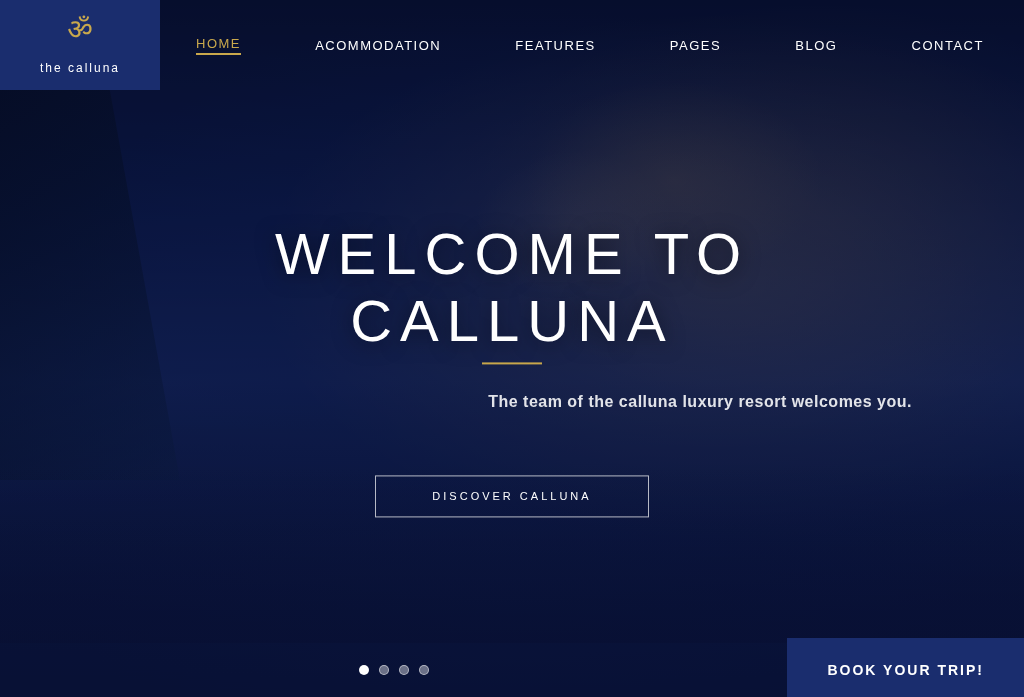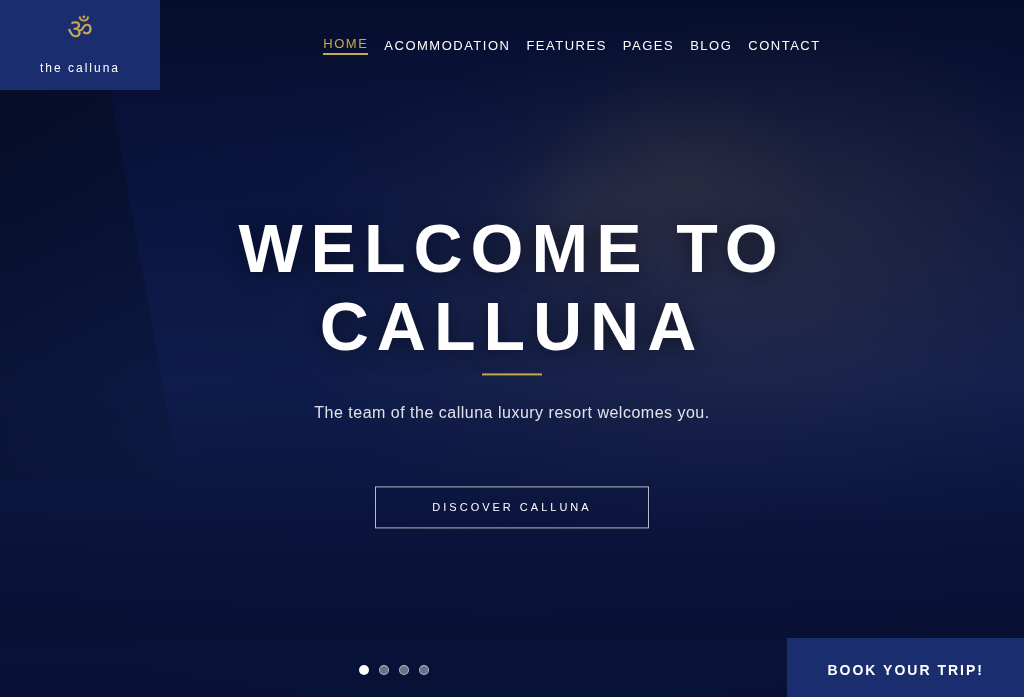--- a/index.html
+++ b/index.html
@@ -97,23 +97,24 @@
       text-transform: lowercase;
       font-family: sans-serif;
       font-weight: 300;
       margin-top: 11px;
     }
 
     .nav {
       flex: 1;
       display: flex;
       align-items: center;
-      justify-content: center;
+      justify-content: space-between;
       padding-right: 40px;
       gap: 16px;
+      margin-left: 36px;
     }
 
     .nav-item {
       color: #ffffff;
       font-size: 13px;
       letter-spacing: 1.5px;
       text-transform: uppercase;
       font-family: sans-serif;
       font-weight: 400;
       cursor: pointer;
@@ -133,44 +134,45 @@
       left: 50%;
       transform: translate(-50%, -50%);
       text-align: center;
       z-index: 10;
       width: 800px;
       margin-top: 20px;
     }
 
     .hero-title {
       font-family: sans-serif;
-      font-size: 68px;
-      font-weight: 700;
+      font-size: 58px;
+      font-weight: 400;
       color: #ffffff;
       letter-spacing: 8px;
       text-transform: uppercase;
       margin-bottom: 8px;
       text-shadow: 0 2px 20px rgba(0,0,0,0.5);
     }
 
     .hero-divider {
       width: 60px;
       height: 2px;
       background: #c9a84c;
       margin: 0 auto 24px;
     }
 
     .hero-subtitle {
       font-family: sans-serif;
       font-size: 16px;
       color: rgba(255,255,255,0.88);
-      font-weight: 400;
+      font-weight: 700;
       line-height: 1.7;
       letter-spacing: 0.5px;
       margin-bottom: 60px;
+      text-align: right;
     }
 
     .cta-button {
       display: inline-block;
       border: 1.5px solid rgba(255,255,255,0.7);
       color: #ffffff;
       font-size: 11px;
       letter-spacing: 3px;
       text-transform: uppercase;
       font-family: sans-serif;

